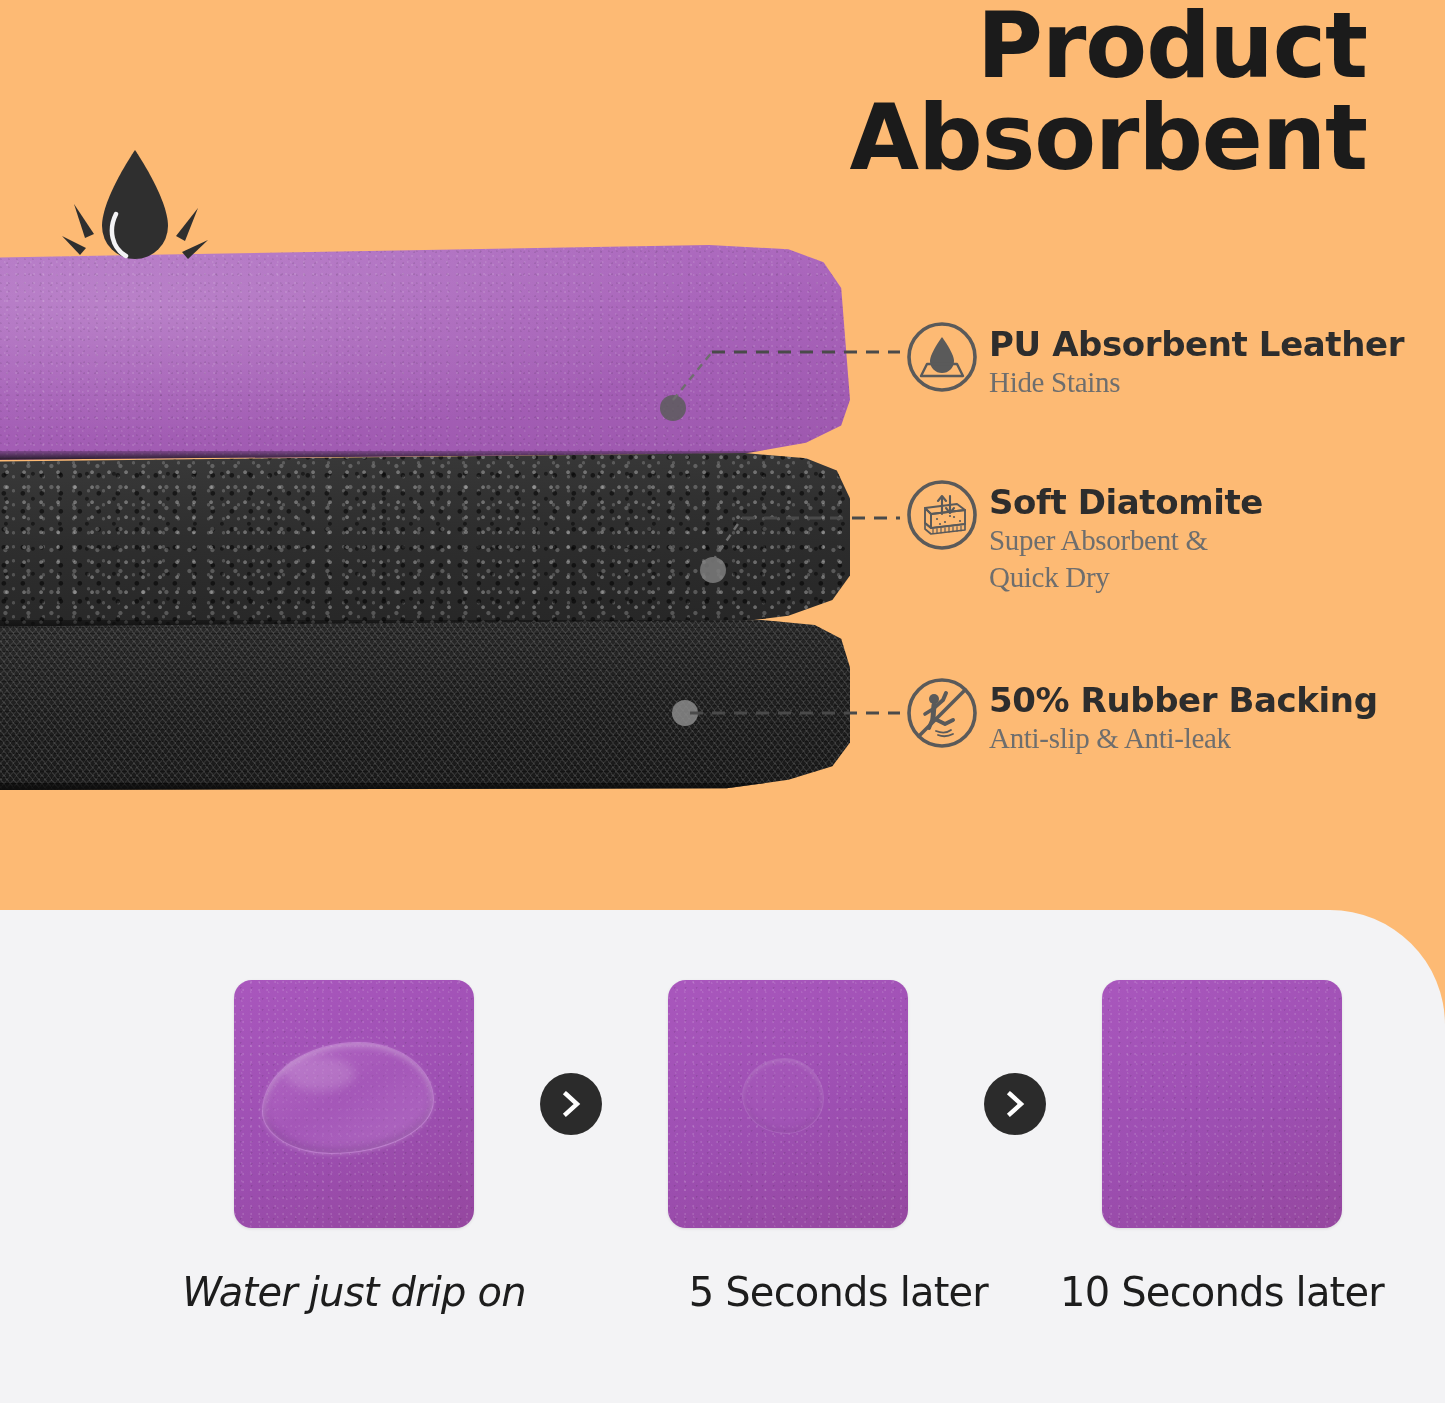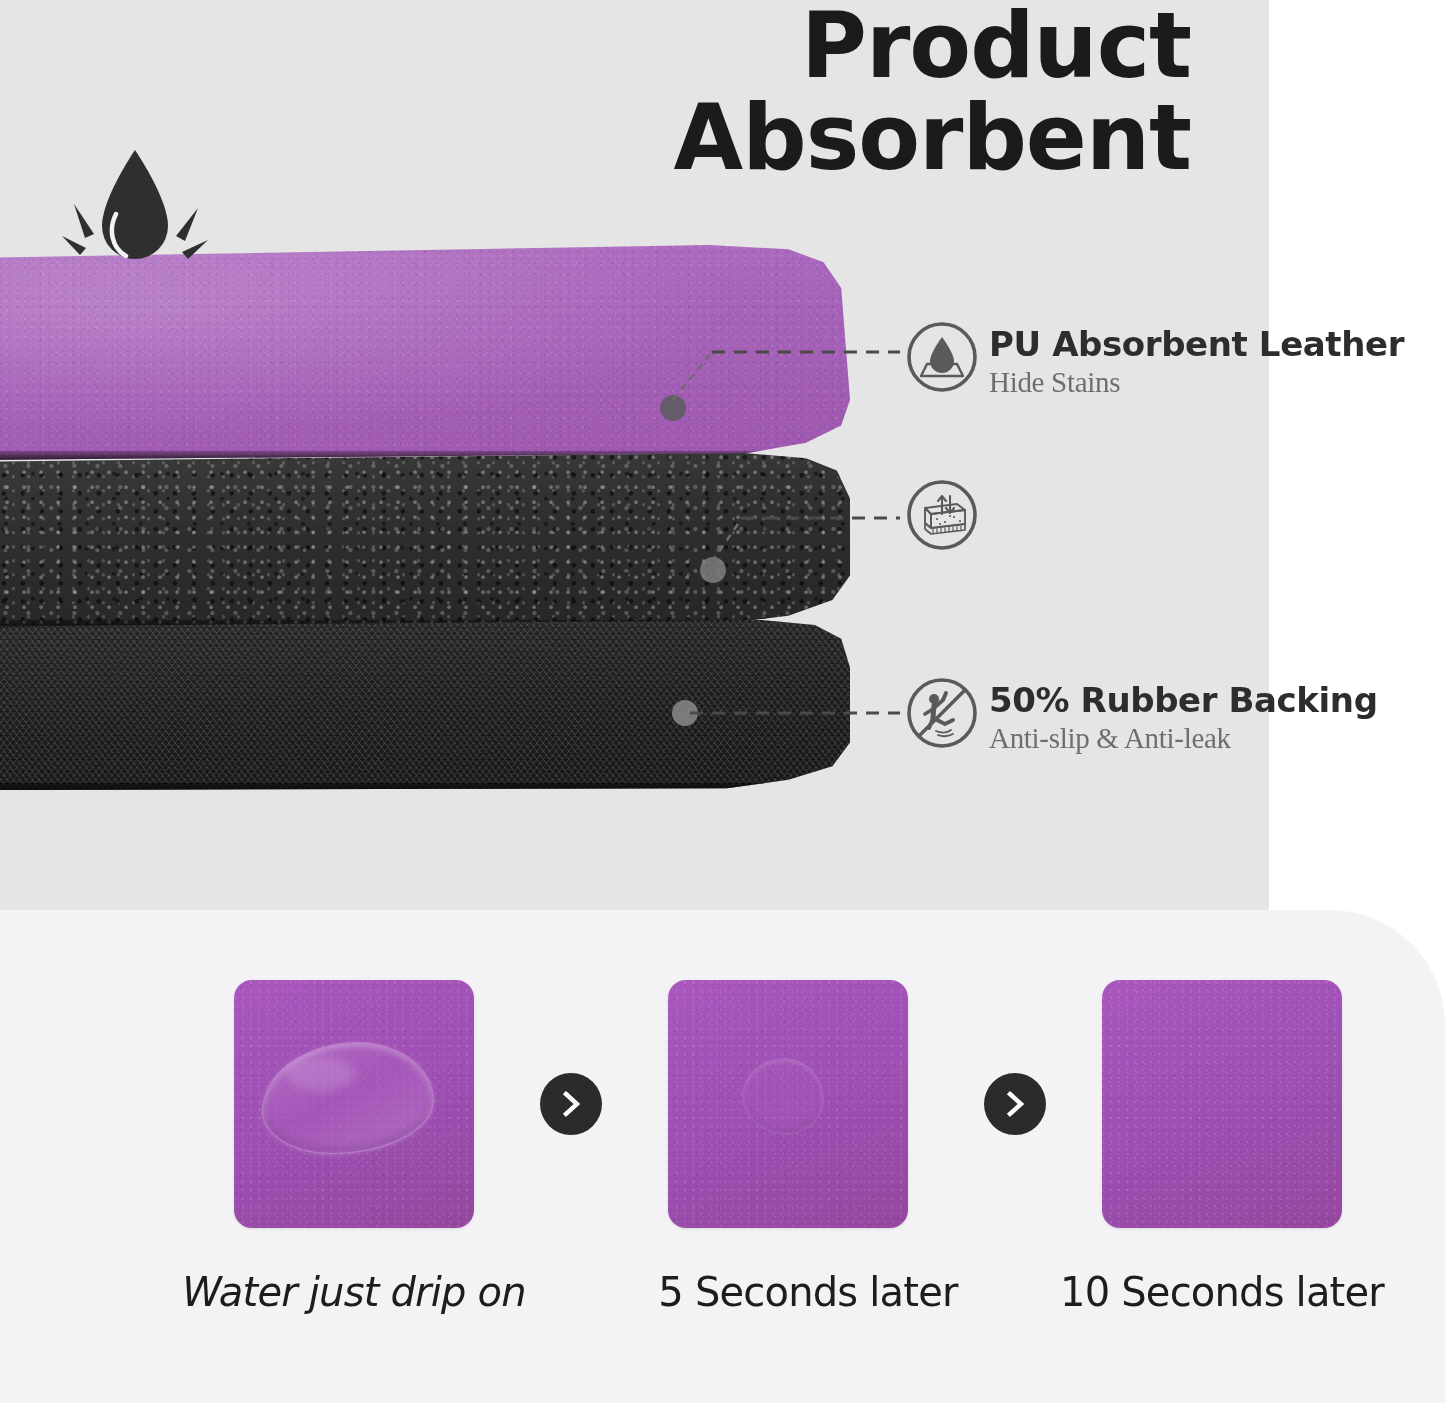--- a/index.html
+++ b/index.html
@@ -7,23 +7,23 @@
   html, body {
     width: 1445px;
     height: 1403px;
     background: #ffffff;
     font-family: "DejaVu Sans", sans-serif;
     overflow: hidden;
   }
 
   .page {
     position: relative;
-    width: 1269px;
+    width: 1445px;
     height: 1403px;
-    background: #e5e5e5;
+    background: #fdba74;
   }
 
   
   .title-block {
     position: absolute;
     top: 0px;
     right: 78px;
     width: 620px;
     text-align: right;
   }
@@ -279,21 +279,21 @@
     width: 400px;
     text-align: center;
     font-family: "DejaVu Sans", sans-serif;
     font-size: 40px;
     line-height: 48px;
     color: #1d1d1d;
     letter-spacing: -0.8px;
     white-space: nowrap;
   }
   .caption.cap1 { left: 154px; font-style: italic; }
-  .caption.cap2 { left: 608px; }
+  .caption.cap2 { left: 588px; text-align: right; }
   .caption.cap3 { left: 1022px; }
 </style>
 </head>
 <body>
 
 <div class="page">
 
   <div class="title-block">
     <div class="title-line">Product</div>
     <div class="title-line">Absorbent</div>
@@ -369,20 +369,25 @@
         <line x1="44" y1="49" x2="44" y2="54.5"></line>
         <line x1="48" y1="48.6" x2="48" y2="54.1"></line>
         <line x1="52" y1="48.2" x2="52" y2="53.7"></line>
         <line x1="56" y1="47.8" x2="56" y2="53.3"></line>
       </g>
 
       <path d="M37 36 L37 19 M33 23 L37 18 L41 23" fill="none" stroke="#5a5a5a" stroke-width="2.1" stroke-linecap="round" stroke-linejoin="round"></path>
 
       <path d="M45 18 L45 35 M41 30 L45 35 L49 30" fill="none" stroke="#5a5a5a" stroke-width="2.1" stroke-linecap="round" stroke-linejoin="round"></path>
     </svg>
+    <div class="callout-text">
+      <div class="callout-title">Soft Diatomite</div>
+      <div class="callout-sub" style="white-space: pre-line;">Super Absorbent &amp;
+Quick Dry</div>
+    </div>
   </div>
 
   <div class="callout c3">
     <svg class="callout-icon" viewBox="0 0 74 74">
       <circle cx="37" cy="37" r="33" fill="none" stroke="#5a5a5a" stroke-width="3.6"></circle>
 
       <circle cx="29" cy="23" r="5" fill="#5a5a5a"></circle>
 
       <path d="M29 29 L28 42" stroke="#5a5a5a" stroke-width="5" stroke-linecap="round"></path>
 

